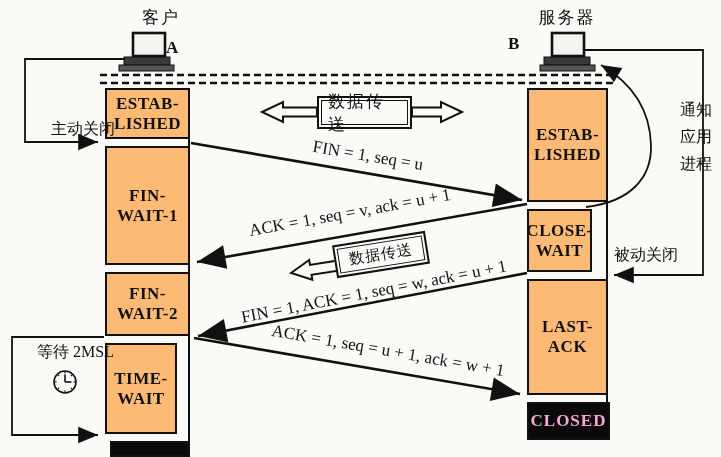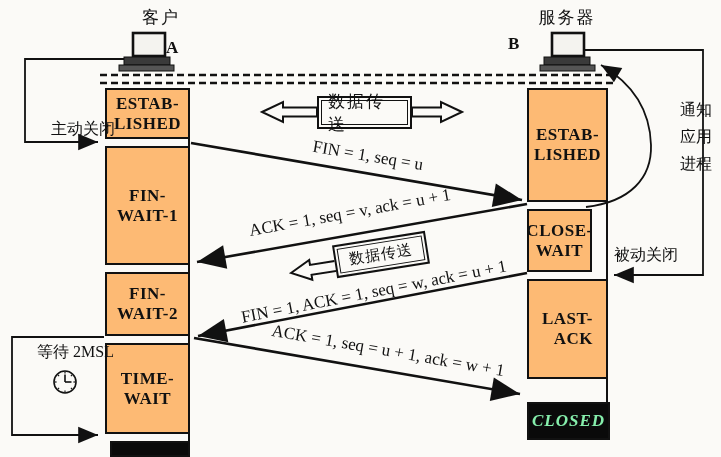--- a/index.html
+++ b/index.html
@@ -13,32 +13,32 @@
   #client-title{left:120px;top:6px;width:60px;text-align:right;}
   #server-title{left:536px;top:6px;width:62px;text-align:center;}
   .host-letter{font-size:17px;font-weight:600;}
   #host-a{left:166px;top:38px;}
   #host-b{left:508px;top:34px;}
 
   
   .state{background:#fdba74;border:2px solid #111;box-sizing:border-box;
          display:flex;align-items:center;justify-content:center;text-align:center;
          font-size:17px;font-weight:600;line-height:20px;letter-spacing:.5px;}
-  .state.black{background:#0a0a0a;color:#86efac;font-weight:600;letter-spacing:1px;font-style:italic;}
+  .state.black{background:#0a0a0a;color:#f9a8d4;font-weight:600;letter-spacing:1px;}
 
   #c-est {left:105px;top:88px; width:85px;height:51px;}
   #c-fw1 {left:105px;top:146px;width:85px;height:119px;}
   #c-fw2 {left:105px;top:272px;width:85px;height:64px;}
-  #c-tw  {left:105px;top:343px;width:85px;height:91px;}
+  #c-tw  {left:105px;top:343px;width:72px;height:91px;}
   #c-closed{left:110px;top:441px;width:80px;height:16px;overflow:hidden;
             display:block;text-align:center;padding-top:12px;}
 
   #s-est {left:527px;top:88px; width:81px;height:114px;}
   #s-cw  {left:527px;top:209px;width:65px;height:63px;}
-  #s-la  {left:527px;top:279px;width:81px;height:100px;text-align:right;}
+  #s-la  {left:527px;top:279px;width:81px;height:116px;}
   #s-closed{left:527px;top:402px;width:83px;height:38px;}
 
   
   .msg{width:340px;text-align:center;font-size:17px;}
   #msg-0{left:198px;top:146px;transform:rotate(9.6deg);}
   #msg-1{left:180px;top:203px;transform:rotate(-10.2deg);}
   #msg-2{left:204px;top:282px;transform:rotate(-11deg);}
   #msg-3{left:218px;top:341px;transform:rotate(9.9deg);}
 
   

